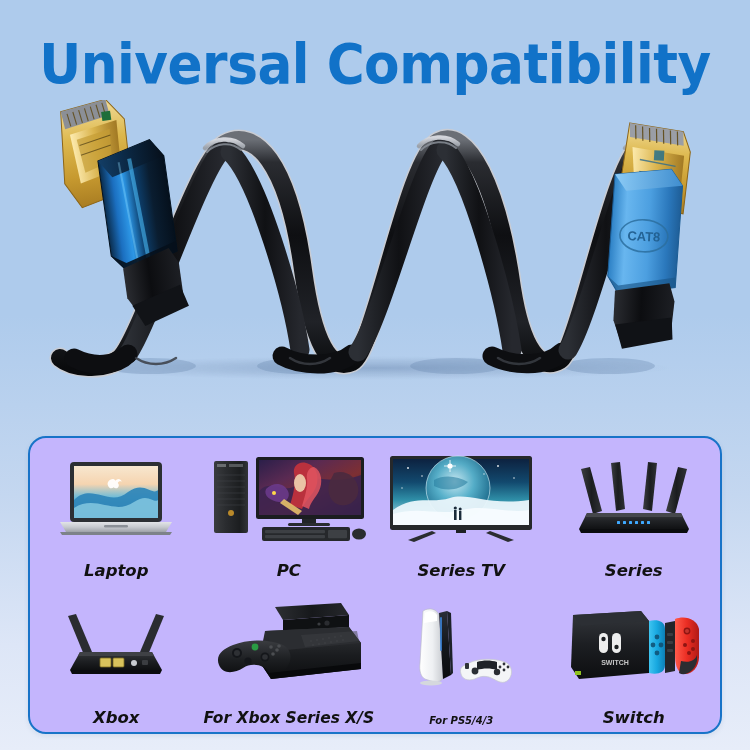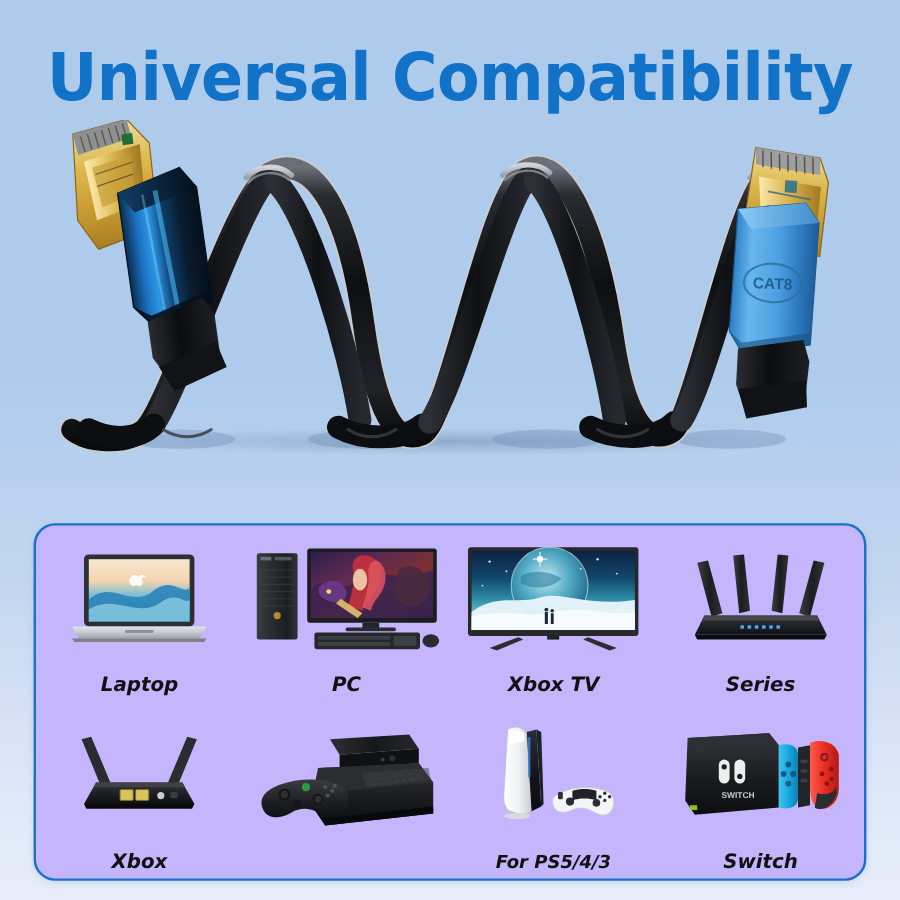--- a/index.html
+++ b/index.html
@@ -37,21 +37,21 @@
   .dev-row { flex:1; display:flex; }
   .dev-cell { flex:1; display:flex; flex-direction:column; align-items:center; justify-content:flex-end; padding-bottom:6px; }
   .dev-art { flex:1; width:100%; display:flex; align-items:center; justify-content:center; }
   .dev-art svg { display:block; }
   .dev-label {
     font-family:"DejaVu Sans","Liberation Sans",sans-serif;
     font-style:italic; font-weight:bold; font-size:16.5px; color:#111;
     white-space:nowrap; line-height:1; padding-top:2px;
   }
   .dev-label.sm { font-size:15.5px; }
-  .dev-label.xs { font-size:15px; }
+  .dev-label.xs { font-size:10px; }
 </style>
 </head>
 <body>
 
 <div class="stage">
 
   <div id="title">Universal Compatibility</div>
 
   <div id="cable-hero">
     <svg width="750" height="300" viewBox="0 0 750 300" xmlns="http://www.w3.org/2000/svg">
@@ -383,21 +383,21 @@
                 <rect x="66" y="56" width="2.6" height="10"></rect>
                 <rect x="71" y="57" width="2.4" height="9"></rect>
                 <circle cx="67.3" cy="54" r="1.6"></circle>
                   <circle cx="72.2" cy="55" r="1.5"></circle>
               </g>
               <rect x="68" y="76" width="10" height="3" fill="#1e2023"></rect>
               <path d="M20 86 L44 77 L48 79 L26 88 Z" fill="#2b2d30"></path>
               <path d="M126 86 L102 77 L98 79 L120 88 Z" fill="#2b2d30"></path>
             </svg>
           </div>
-          <div class="dev-label">Xbox TV</div>
+          <div class="dev-label">Series TV</div>
         </div>
 
         <div class="dev-cell">
           <div class="dev-art">
             <svg width="122" height="88" viewBox="0 0 122 88">
               <defs>
                 <linearGradient id="rtrBody" x1="0" y1="0" x2="0" y2="1">
                   <stop offset="0" stop-color="#3a3c40"></stop>
                     <stop offset="0.45" stop-color="#222427"></stop>
                     <stop offset="1" stop-color="#101113"></stop>
@@ -514,20 +514,21 @@
                 <g fill="#4c4e52">
                   <circle cx="56" cy="6" r="1.8"></circle>
                     <circle cx="62" cy="9" r="1.8"></circle>
                   <circle cx="58" cy="13" r="1.8"></circle>
                     <circle cx="64" cy="5" r="1.8"></circle>
                 </g>
                 <circle cx="33" cy="20" r="3.6" fill="#14161a"></circle>
               </g>
             </svg>
           </div>
+          <div class="dev-label sm">For Xbox Series X/S</div>
         </div>
 
         <div class="dev-cell">
           <div class="dev-art">
             <svg width="116" height="90" viewBox="0 0 116 90">
               <defs>
                 <linearGradient id="ps5W" x1="0" y1="0" x2="1" y2="0">
                   <stop offset="0" stop-color="#ffffff"></stop>
                     <stop offset="0.55" stop-color="#eef0f3"></stop>
                     <stop offset="1" stop-color="#c9ccd1"></stop>

